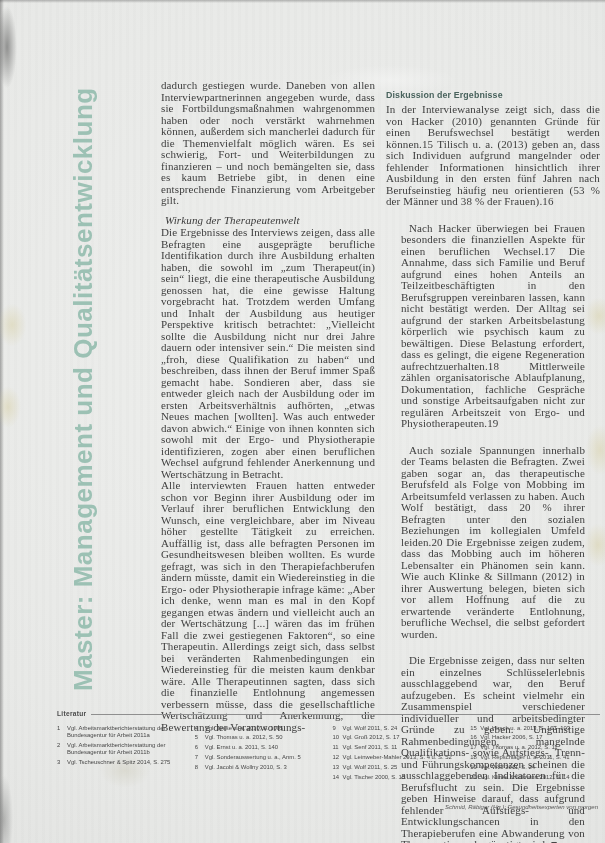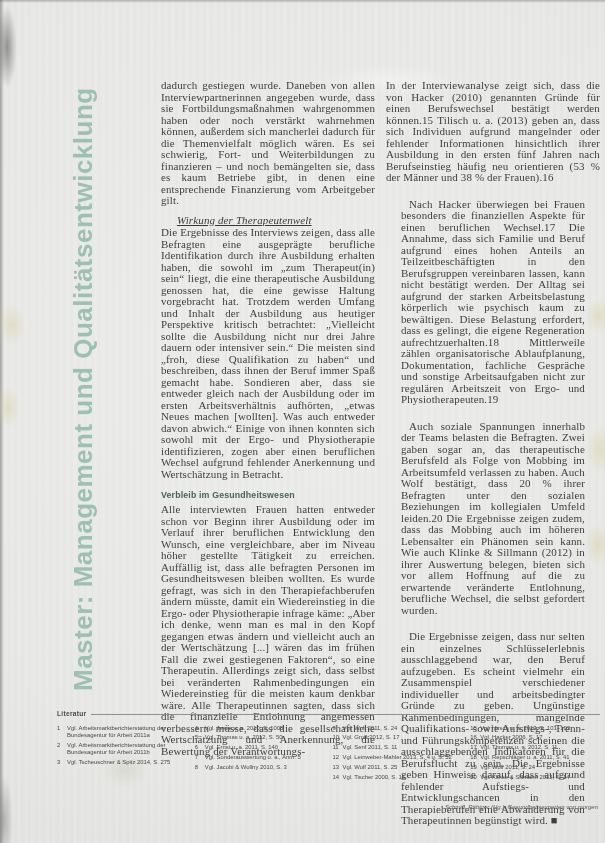--- a/index.html
+++ b/index.html
@@ -40,21 +40,21 @@
     color:var(--accent,#9cc1b4);letter-spacing:.5px;white-space:nowrap;
     filter:blur(.3px);
   }
 
   
   .col{position:absolute;top:80px;width:214px;filter:blur(.22px);}
   .col-left{left:161px;} .col-right{left:386px;}
   .blk{font-size:11px;line-height:11.5px;letter-spacing:.12px;text-align:justify;hyphens:auto;color:#3e3e3e;}
   .blk.p{margin:0;}
   .blk.p-indent{margin:15px;text-indent:8px;}
-  .blk.h-italic{font-style:italic;font-weight:normal;text-align:left;margin:8px 16px 1px;color:#3a3a3a;text-decoration:underline;}
+  .blk.h-italic{font-style:italic;font-weight:normal;text-align:left;margin:8px 4px 1px;color:#3a3a3a;}
   .blk.h-bold{font:bold 8.8px/11px "Liberation Sans",sans-serif;letter-spacing:.15px;text-align:left;
     color:var(--heading,#49635d);margin:10px 0 3px;}
 
   
   .lit{position:absolute;left:57px;top:711px;width:543px;filter:blur(.2px);}
   .lit-head{display:flex;align-items:center;gap:5px;margin-bottom:7px;}
   .lit-label{font:bold 6.6px/1 "Liberation Sans",sans-serif;color:#4a4a4a;letter-spacing:.3px;}
   .lit-rule{flex:1;height:1px;background:var(--rule,#8f8f8f);}
   .lit-cols{display:grid;grid-template-columns:repeat(4,1fr);column-gap:8px;}
   .fn{display:flex;margin-bottom:2.5px;font:5.9px/7.3px "Liberation Sans",sans-serif;color:#474747;}
@@ -80,24 +80,24 @@
   <div class="blob b6"></div>
   <div class="blob b7"></div>
 
 
   <div class="vertical-title">Master: Management und Qualitätsentwicklung</div>
 
   <div class="col col-left">
       <div class="blk p">dadurch gestiegen wurde. Daneben von allen Interviewpartnerinnen angegeben wurde, dass sie Fortbildungsmaßnahmen wahrgenommen haben oder noch verstärkt wahrnehmen können, außerdem sich mancherlei dadurch für die Themenvielfalt möglich wären. Es sei schwierig, Fort- und Weiterbildungen zu finanzieren – und noch bemängelten sie, dass es kaum Betriebe gibt, in denen eine entsprechende Finanzierung vom Arbeitgeber gilt.</div>
       <div class="blk h-italic">Wirkung der Therapeutenwelt</div>
       <div class="blk p">Die Ergebnisse des Interviews zeigen, dass alle Befragten eine ausgeprägte berufliche Identifikation durch ihre Ausbildung erhalten haben, die sowohl im „zum Therapeut(in) sein“ liegt, die eine therapeutische Ausbildung genossen hat, die eine gewisse Haltung vorgebracht hat. Trotzdem werden Umfang und Inhalt der Ausbildung aus heutiger Perspektive kritisch betrachtet: „Vielleicht sollte die Ausbildung nicht nur drei Jahre dauern oder intensiver sein.“ Die meisten sind „froh, diese Qualifikation zu haben“ und beschreiben, dass ihnen der Beruf immer Spaß gemacht habe. Sondieren aber, dass sie entweder gleich nach der Ausbildung oder im ersten Arbeitsverhältnis aufhörten, „etwas Neues machen [wollten]. Was auch entweder davon abwich.“ Einige von ihnen konnten sich sowohl mit der Ergo- und Physiotherapie identifizieren, zogen aber einen beruflichen Wechsel aufgrund fehlender Anerkennung und Wertschätzung in Betracht.</div>
-      <div class="blk h-bold">Verbleib im Gesundheitswesen</div>
       <div class="blk p">Alle interviewten Frauen hatten entweder schon vor Beginn ihrer Ausbildung oder im Verlauf ihrer beruflichen Entwicklung den Wunsch, eine vergleichbare, aber im Niveau höher gestellte Tätigkeit zu erreichen. Auffällig ist, dass alle befragten Personen im Gesundheitswesen bleiben wollten. Es wurde gefragt, was sich in den Therapiefachberufen ändern müsste, damit ein Wiedereinstieg in die Ergo- oder Physiotherapie infrage käme: „Aber ich denke, wenn man es mal in den Kopf gegangen etwas ändern und vielleicht auch an der Wertschätzung [...] wären das im frühen Fall die zwei gestiegenen Faktoren“, so eine Therapeutin. Allerdings zeigt sich, dass selbst bei veränderten Rahmenbedingungen ein Wiedereinstieg für die meisten kaum denkbar wäre. Alle Therapeutinnen sagten, dass sich die finanzielle Entlohnung angemessen verbessern müsse, dass die gesellschaftliche Wertschätzung und Anerkennung, die Bewertung der Verantwortungs-</div>
     </div>
   <div class="col col-right">
+      <div class="blk h-bold">Diskussion der Ergebnisse</div>
       <div class="blk p">In der Interviewanalyse zeigt sich, dass die von Hacker (2010) genannten Gründe für einen Berufswechsel bestätigt werden können.15 Tilisch u. a. (2013) geben an, dass sich Individuen aufgrund mangelnder oder fehlender Informationen hinsichtlich ihrer Ausbildung in den ersten fünf Jahren nach Berufseinstieg häufig neu orientieren (53 % der Männer und 38 % der Frauen).16</div>
       <div class="blk p-indent">Nach Hacker überwiegen bei Frauen besonders die finanziellen Aspekte für einen beruflichen Wechsel.17 Die Annahme, dass sich Familie und Beruf aufgrund eines hohen Anteils an Teilzeitbeschäftigten in den Berufsgruppen vereinbaren lassen, kann nicht bestätigt werden. Der Alltag sei aufgrund der starken Arbeitsbelastung körperlich wie psychisch kaum zu bewältigen. Diese Belastung erfordert, dass es gelingt, die eigene Regeneration aufrechtzuerhalten.18 Mittlerweile zählen organisatorische Ablaufplanung, Dokumentation, fachliche Gespräche und sonstige Arbeitsaufgaben nicht zur regulären Arbeitszeit von Ergo- und Physiotherapeuten.19</div>
       <div class="blk p-indent">Auch soziale Spannungen innerhalb der Teams belasten die Befragten. Zwei gaben sogar an, das therapeutische Berufsfeld als Folge von Mobbing im Arbeitsumfeld verlassen zu haben. Auch Wolf bestätigt, dass 20 % ihrer Befragten unter den sozialen Beziehungen im kollegialen Umfeld leiden.20 Die Ergebnisse zeigen zudem, dass das Mobbing auch im höheren Lebensalter ein Phänomen sein kann. Wie auch Klinke &amp; Sillmann (2012) in ihrer Auswertung belegen, bieten sich vor allem Hoffnung auf die zu erwartende veränderte Entlohnung, berufliche Wechsel, die selbst gefordert wurden.</div>
       <div class="blk p-indent">Die Ergebnisse zeigen, dass nur selten ein einzelnes Schlüsselerlebnis ausschlaggebend war, den Beruf aufzugeben. Es scheint vielmehr ein Zusammenspiel verschiedener individueller und arbeitsbedingter Gründe zu geben. Ungünstige Rahmenbedingungen, mangelnde Qualifikations- sowie Aufstiegs-, Trenn- und Führungskompetenzen scheinen die ausschlaggebenden Indikatoren für die Berufsflucht zu sein. Die Ergebnisse geben Hinweise darauf, dass aufgrund fehlender Aufstiegs- und Entwicklungschancen in den Therapieberufen eine Abwanderung von Therapeutinnen begünstigt wird. ■</div>
     </div>
 
   <div class="lit">
     <div class="lit-head">
       <span class="lit-label">Literatur</span>
       <span class="lit-rule"></span>

